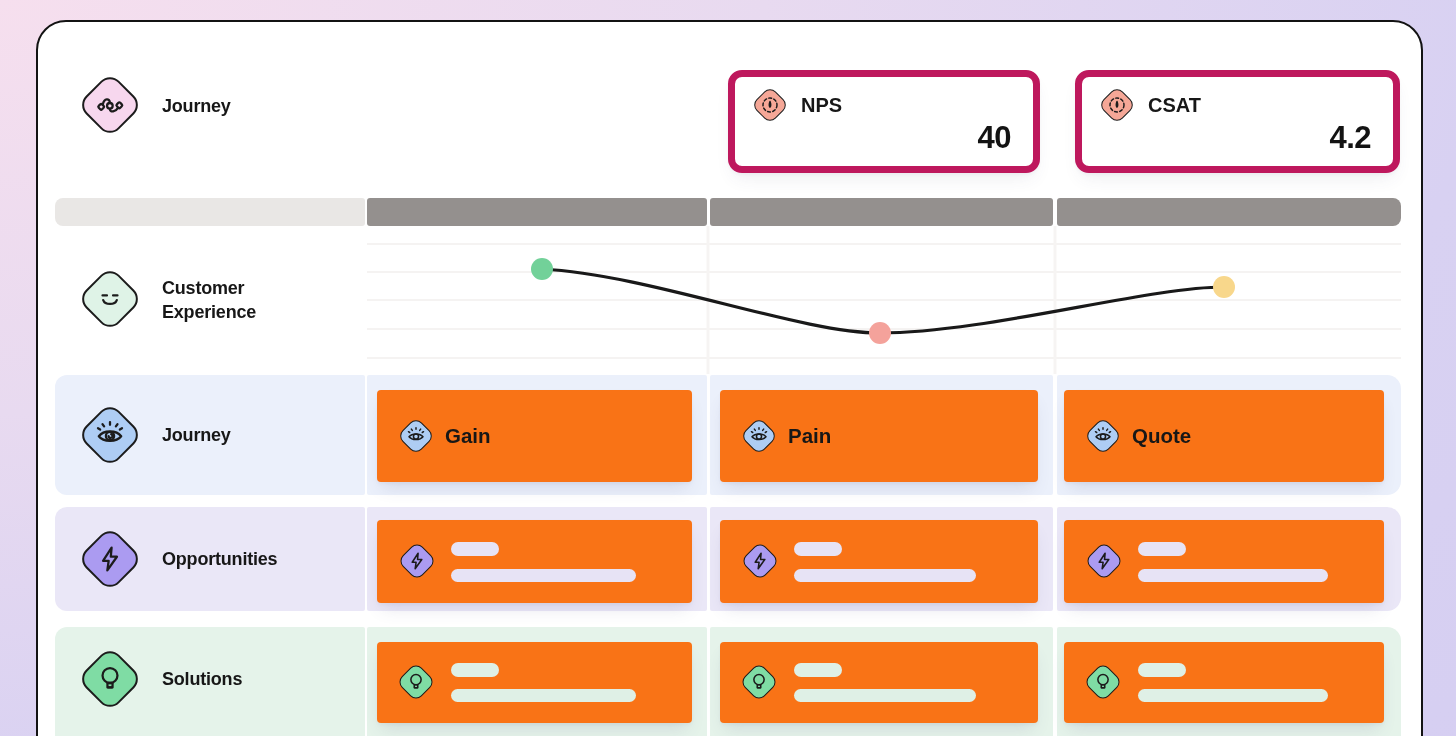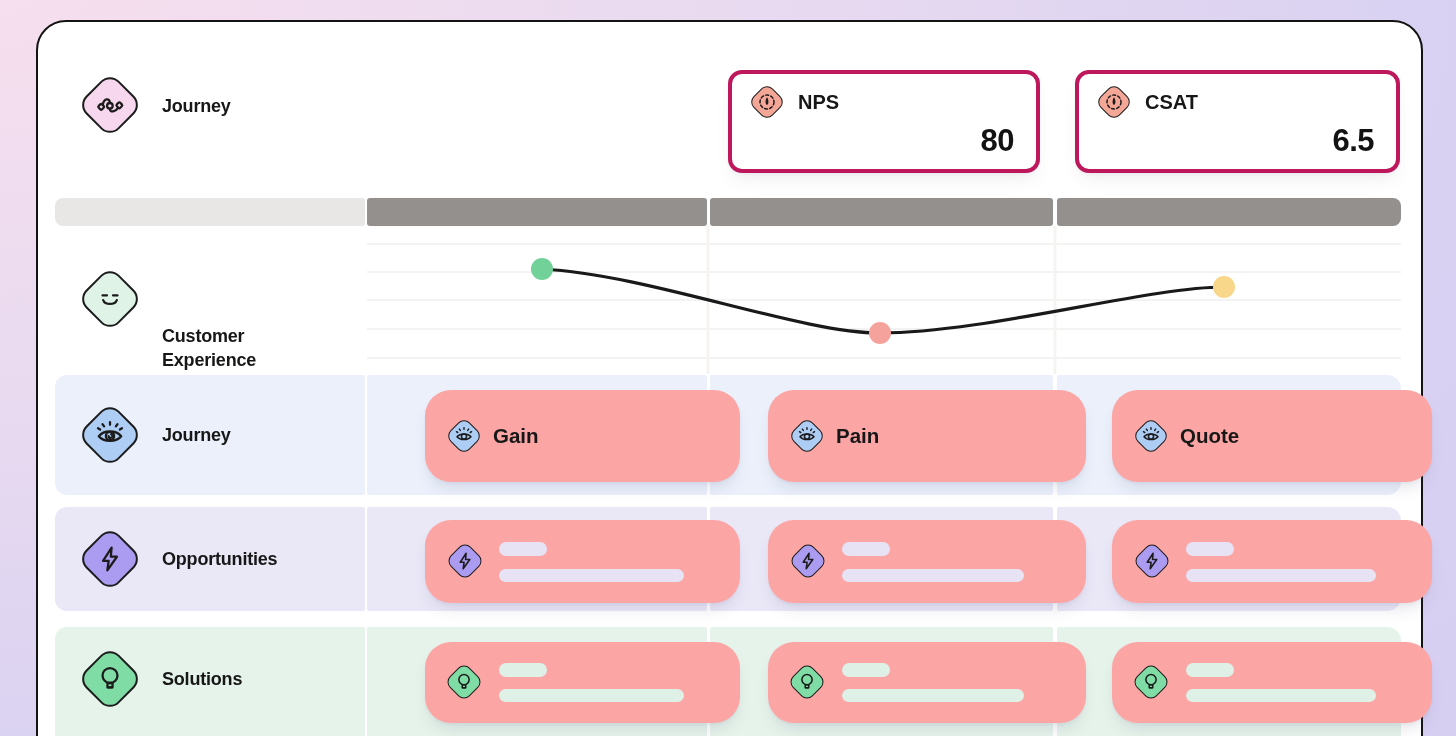--- a/index.html
+++ b/index.html
@@ -26,28 +26,28 @@
   .f-metric .dsq{background:#f5a797}
   .f-cx .dsq{background:#dff3e7}
   .f-ins .dsq{background:#aecdf4}
   .f-opp .dsq{background:#ab9bf1}
   .f-sol .dsq{background:#7fdca4}
   .glyph{stroke:#1c1c1c;fill:none;stroke-width:1.7;stroke-linecap:round;stroke-linejoin:round;}
 
   
   .row-label{position:absolute;left:124px;color:#171717;font-weight:700;font-size:18px;letter-spacing:-0.2px;}
   .lbl-journey{top:69px;height:30px;line-height:30px;}
-  .lbl-cx{top:255px;width:158px;line-height:23.5px;margin-top:48px;}
+  .lbl-cx{top:255px;width:158px;line-height:23.5px;}
   .lbl-ins{top:398px;height:30px;line-height:30px;}
   .lbl-opp{top:522px;height:30px;line-height:30px;}
   .lbl-sol{top:642px;height:30px;line-height:30px;}
 
   
   .metric-card{position:absolute;top:48px;height:103px;background:#fff;border-radius:14px;
-    border:4px solid #be185d;box-sizing:border-box;
+    border:7px solid #be185d;box-sizing:border-box;
     box-shadow:0 2px 3px rgba(70,70,100,.04),0 10px 18px -6px rgba(70,70,110,.10);}
   .metric-nps{left:690px;width:312px}
   .metric-csat{left:1037px;width:325px}
   .metric-card .diamond{left:16px;top:9px;}
   .metric-label{position:absolute;left:66px;top:14px;height:28px;line-height:28px;
     font-weight:700;font-size:20px;color:#171717;}
   .metric-value{position:absolute;right:22px;bottom:10px;font-weight:700;font-size:31px;
     letter-spacing:-0.5px;color:#131313;}
 
   
@@ -68,22 +68,22 @@
   .sol-seg{top:605px;height:185px;background:#e5f3ea;}
   .bs1{left:17px;width:310px;border-radius:12px 2px 2px 12px;}
   .bs2{left:329px;width:340px;border-radius:2px;}
   .bs3{left:672px;width:343px;border-radius:2px;}
   .bs4{left:1019px;width:344px;border-radius:2px 14px 14px 2px;}
   .ins-diamond{left:39px;top:380px;}
   .opp-diamond{left:39px;top:504px;}
   .sol-diamond{left:39px;top:624px;}
 
   
-  .card{position:absolute;background:#fca5a5;border-radius:26px;
-    box-shadow:0 10px 16px -5px rgba(90,90,130,.16),0 2px 3px rgba(90,90,130,.05);margin-left:48px;}
+  .card{position:absolute;background:#f97316;border-radius:4px;
+    box-shadow:0 10px 16px -5px rgba(90,90,130,.16),0 2px 3px rgba(90,90,130,.05);}
   .c2{left:339px;width:315px}
   .c3{left:682px;width:318px}
   .c4{left:1026px;width:320px}
   .insight-card{top:368px;height:92px;}
   .insight-card .diamond{left:20px;top:27px;}
   .insight-card .card-label{position:absolute;left:68px;top:32px;height:28px;line-height:28px;
     font-weight:600;font-size:20.5px;color:#171717;}
   .opp-card{top:498px;height:83px;}
   .opp-card .diamond{left:20px;top:21px;}
   .sol-card{top:620px;height:81px;}
@@ -118,33 +118,33 @@
 
   <div class="metric-card metric-nps">
     <div class="diamond d38 f-metric">
       <div class="dsq"></div>
       <svg viewBox="0 0 24 24" class="glyph">
         <circle cx="12" cy="12" r="8" stroke-dasharray="3.3 2.7"></circle>
         <path d="M12 14.4 c-1.3 -1.6 -1.2 -3.2 0 -6.4 c1.2 3.2 1.3 4.8 0 6.4 z"></path>
       </svg>
     </div>
     <div class="metric-label">NPS</div>
-    <div class="metric-value">80</div>
+    <div class="metric-value">40</div>
   </div>
 
   <div class="metric-card metric-csat">
     <div class="diamond d38 f-metric">
       <div class="dsq"></div>
       <svg viewBox="0 0 24 24" class="glyph">
         <circle cx="12" cy="12" r="8" stroke-dasharray="3.3 2.7"></circle>
         <path d="M12 14.4 c-1.3 -1.6 -1.2 -3.2 0 -6.4 c1.2 3.2 1.3 4.8 0 6.4 z"></path>
       </svg>
     </div>
     <div class="metric-label">CSAT</div>
-    <div class="metric-value">6.5</div>
+    <div class="metric-value">4.2</div>
   </div>
 
   <div class="stage-seg seg1"></div>
   <div class="stage-seg seg2"></div>
   <div class="stage-seg seg3"></div>
   <div class="stage-seg seg4"></div>
 
   <div>
     <div class="diamond d66 f-cx cx-diamond">
       <div class="dsq"></div>

